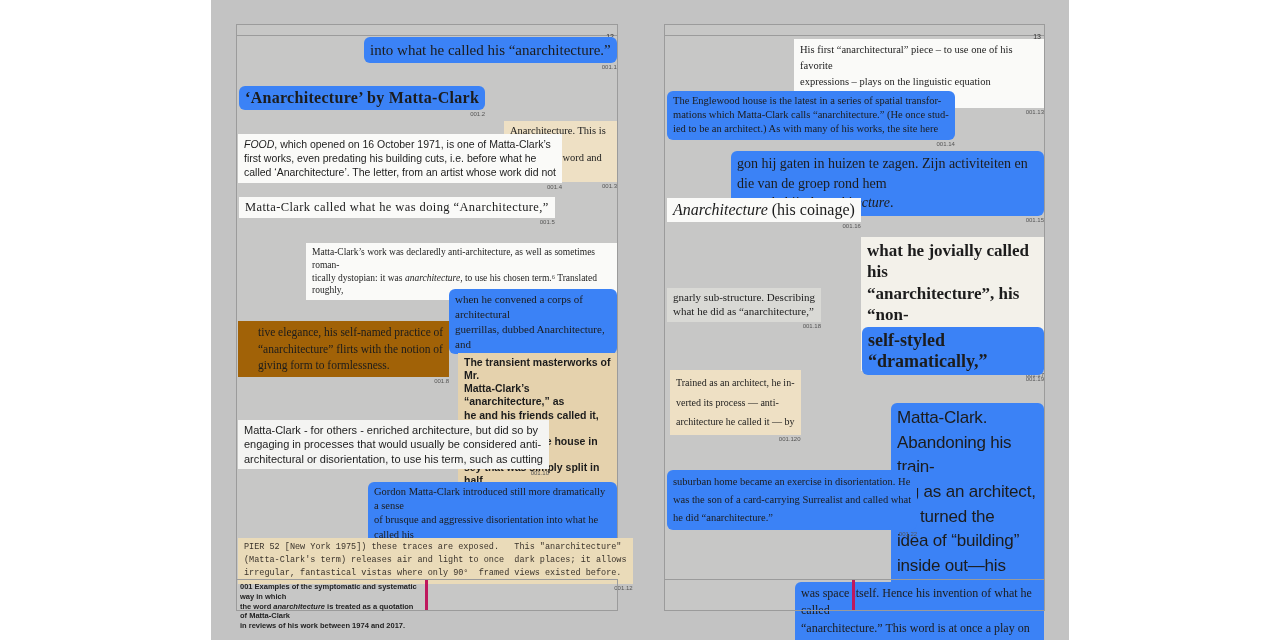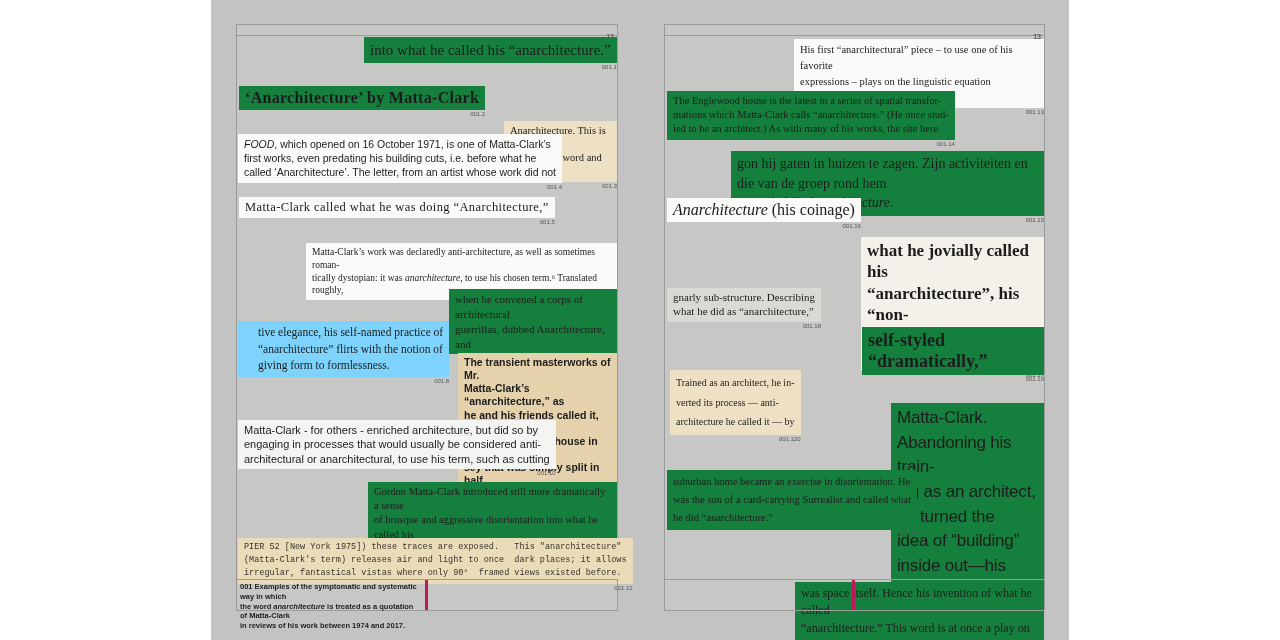--- a/index.html
+++ b/index.html
@@ -11,27 +11,27 @@
   #page-right{left:453px;width:381px;}
   .page-header{height:10px;border-bottom:1px solid #9b9b9b;text-align:right;}
   .page-num{font-size:7px;line-height:10px;padding-right:3px;color:#333;font-family:"Liberation Sans",sans-serif;}
   .snip{position:absolute;}
   .snip-text{display:inline-block;white-space:pre-line;color:#1c1c1c;padding:3px 6px;box-sizing:border-box;}
   .snip-label{font-size:6px;line-height:7px;color:#555;text-align:right;margin-top:1px;
               font-family:"Liberation Sans",sans-serif;}
   .it{font-style:italic;}
   
   .bg-w1{background:#fafaf8;}
-  .bg-w2{background:#15803d;}
+  .bg-w2{background:#3b82f6;border-radius:6px;}
   .bg-tan{background:#e5d2ad;}
   .bg-tanl{background:#eee0c4;}
   .bg-tanm{background:#eadbb9;}
   .bg-gray{background:#d9d9d5;}
   .bg-off{background:#f3f1ea;}
-  .bg-pale{background:#7dd3fc;padding-left:20px;}
+  .bg-pale{background:#a16207;padding-left:20px;}
   
   .s1{left:127px;top:12px;}  .s1 .snip-text{font-size:15px;line-height:1.35;}
   .s2{left:2px;top:61px;}    .s2 .snip-text{font-size:16px;font-weight:bold;letter-spacing:.3px;}
   .s3{left:267px;top:96px;}  .s3 .snip-text{font-size:10.5px;line-height:1.3;}
   .s4{left:1px;top:109px;}   .s4 .snip-text{font-size:10.5px;line-height:1.35;font-family:"Liberation Sans",sans-serif;}
   .s5{left:2px;top:172px;}   .s5 .snip-text{font-size:12.5px;letter-spacing:.4px;}
   .s6{left:69px;top:218px;}  .s6 .snip-text{font-size:9.5px;line-height:1.35;}
   .s7{left:212px;top:264px;} .s7 .snip-text{font-size:11px;line-height:1.35;}
   .s8{left:1px;top:296px;}   .s8 .snip-text{font-size:11.5px;line-height:1.45;}
   .s9{left:221px;top:328px;} .s9 .snip-text{font-size:10.5px;line-height:1.25;font-weight:bold;font-family:"Liberation Sans",sans-serif;}
@@ -126,21 +126,21 @@
 Matta-Clark’s “anarchitecture,” as
 he and his friends called it, included:
 a two-story frame house in New Jer-
 sey that was simply split in half</div>
         <div class="snip-label">001.9</div>
       </div>
 
       <div class="snip s10">
         <div class="snip-text">Matta-Clark - for others - enriched architecture, but did so by
 engaging in processes that would usually be considered anti-
-architectural or anarchitectural, to use his term, such as cutting</div>
+architectural or disorientation, to use his term, such as cutting</div>
         <div class="snip-label">001.10</div>
       </div>
 
       <div class="snip s11">
         <div class="snip-text bg-w2">Gordon Matta-Clark introduced still more dramatically a sense
 of brusque and aggressive disorientation into what he called his
 “anarchitecture.” His intrusions into abandoned houses or</div>
         <div class="snip-label">001.11</div>
       </div>
 

